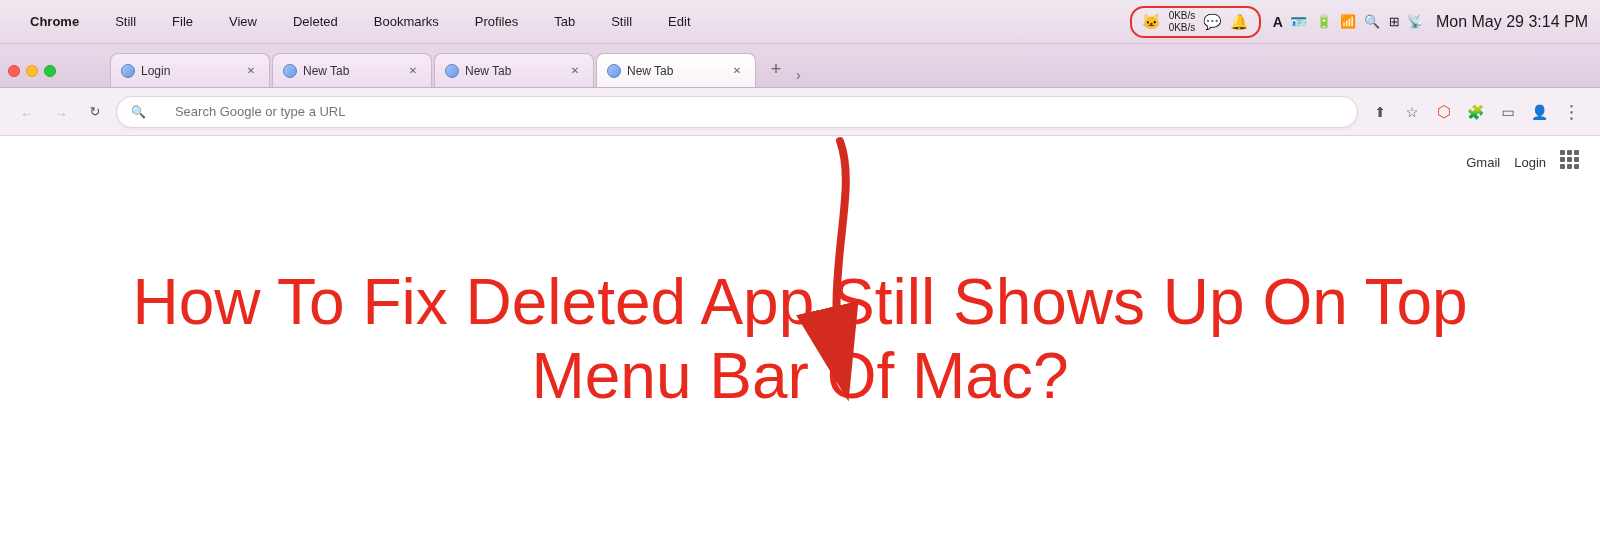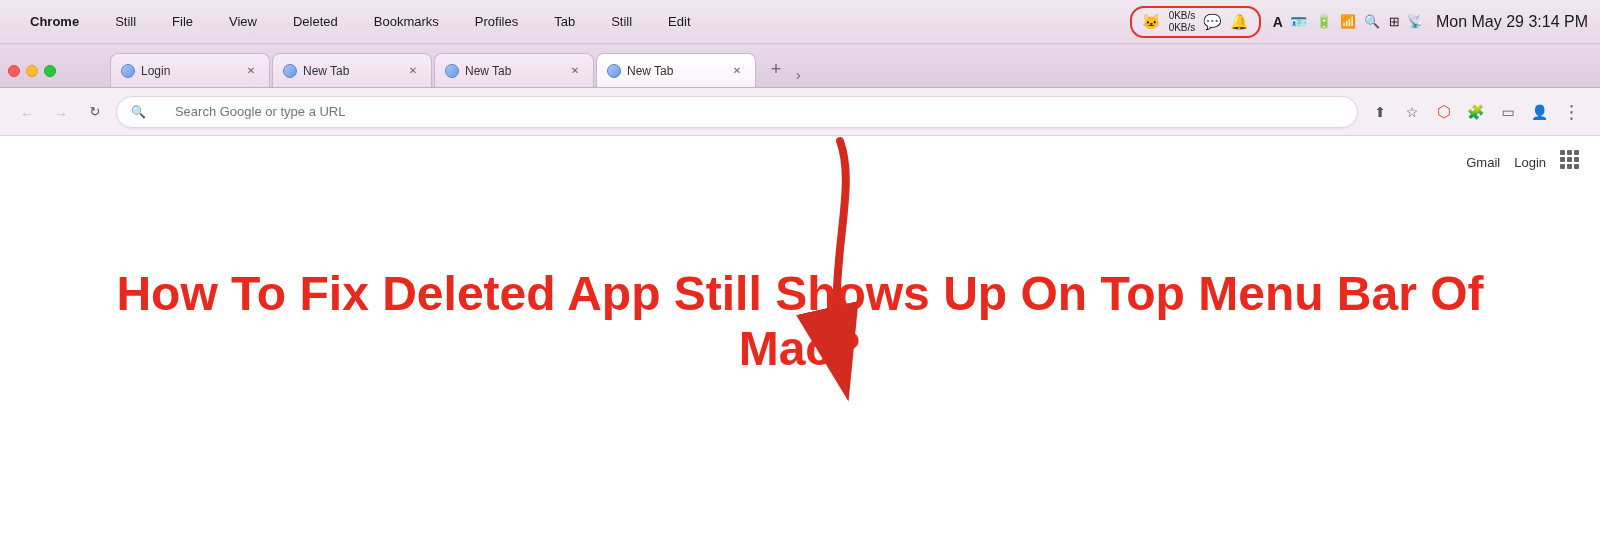--- a/index.html
+++ b/index.html
@@ -302,22 +302,22 @@
       left: 0;
       width: 100%;
       height: 100%;
       pointer-events: none;
     }
 
     
     .main-headline {
       margin-top: 120px;
       text-align: center;
-      font-size: 48px;
-      font-weight: 700;
+      font-size: 64px;
+      font-weight: 400;
       color: #e8291e;
       line-height: 1.15;
       max-width: 1400px;
     }
 
     
     .globe-icon {
       width: 14px;
       height: 14px;
       border-radius: 50%;

